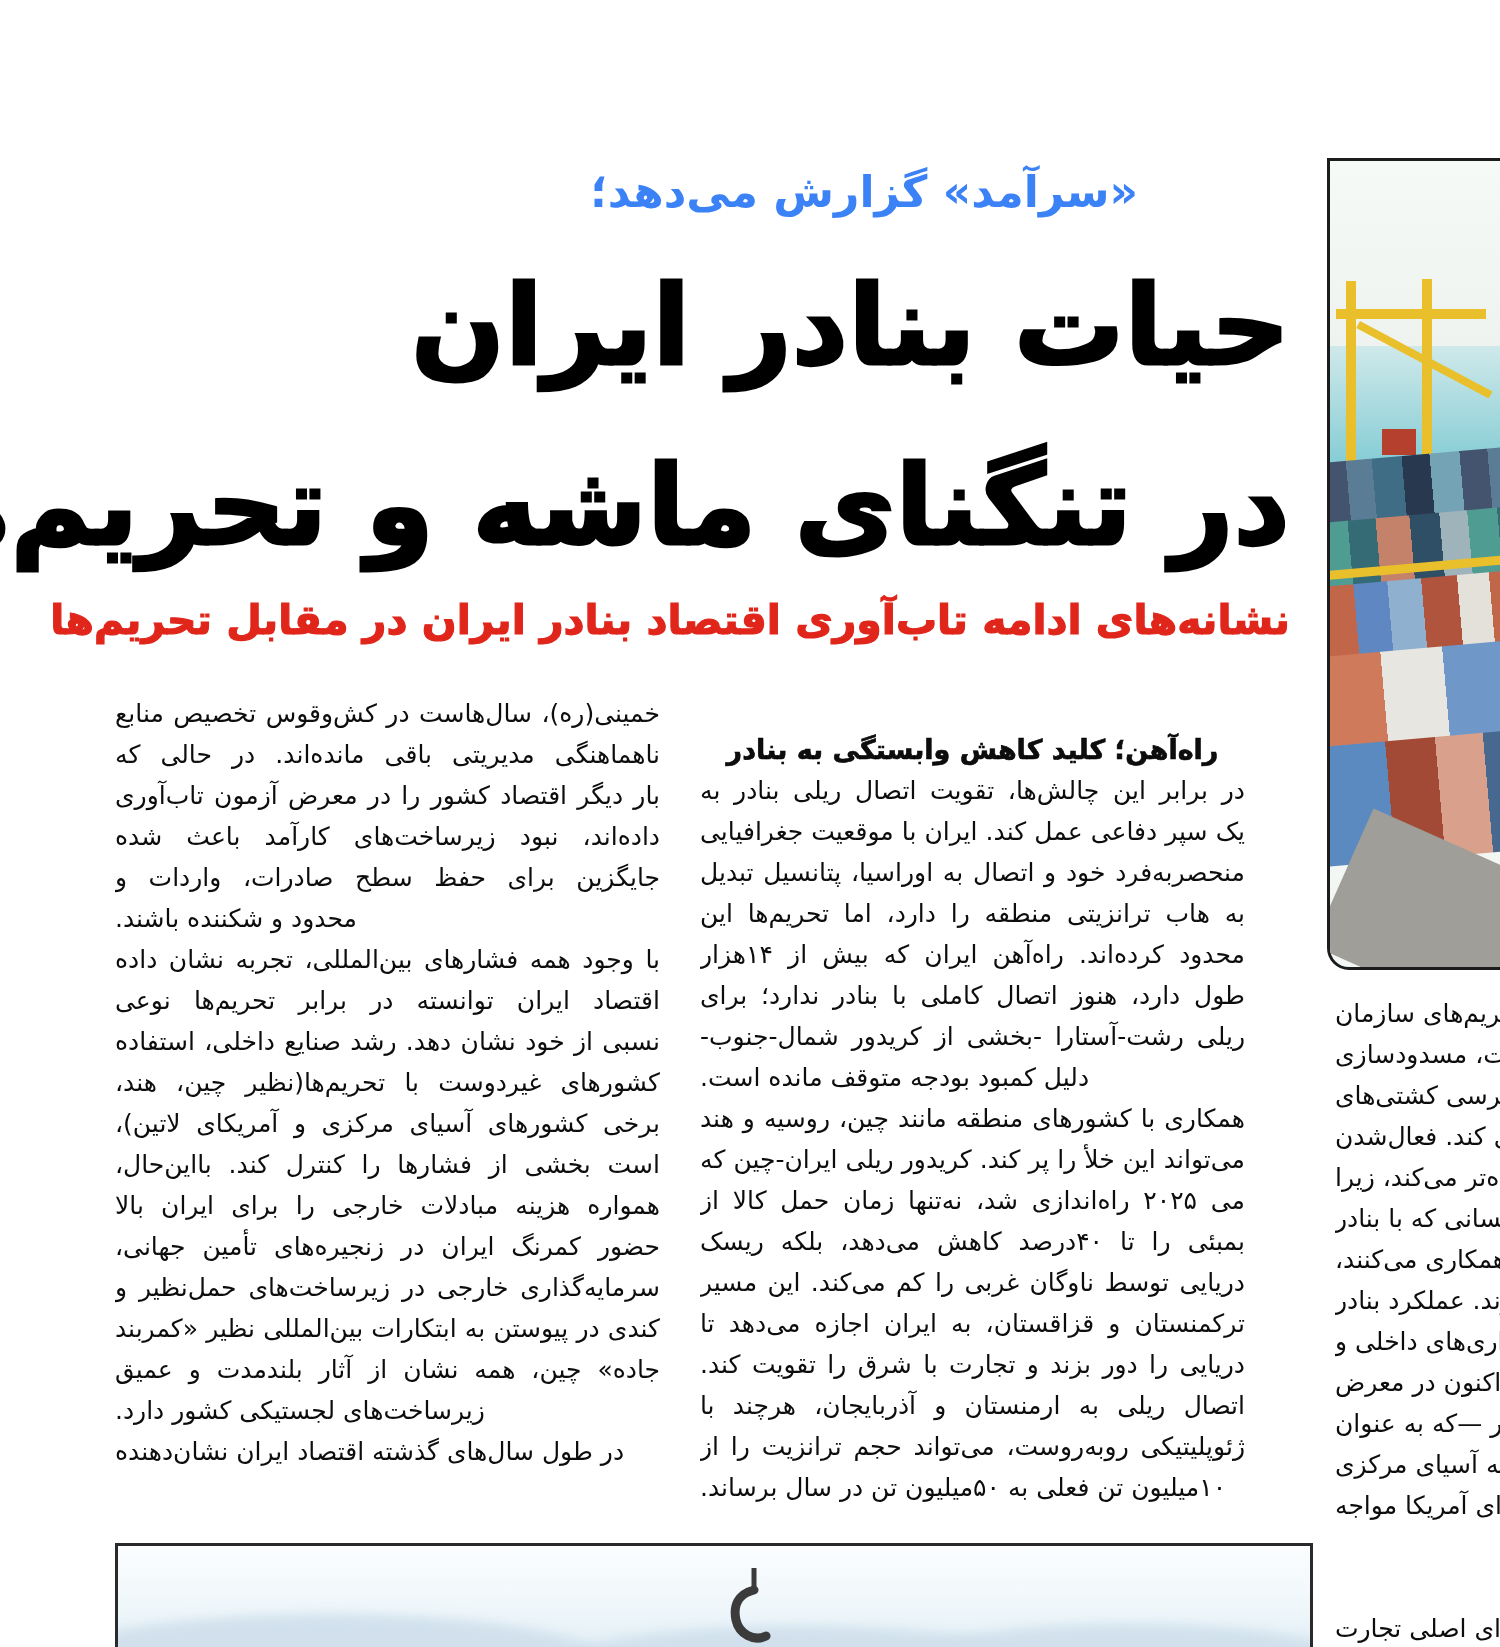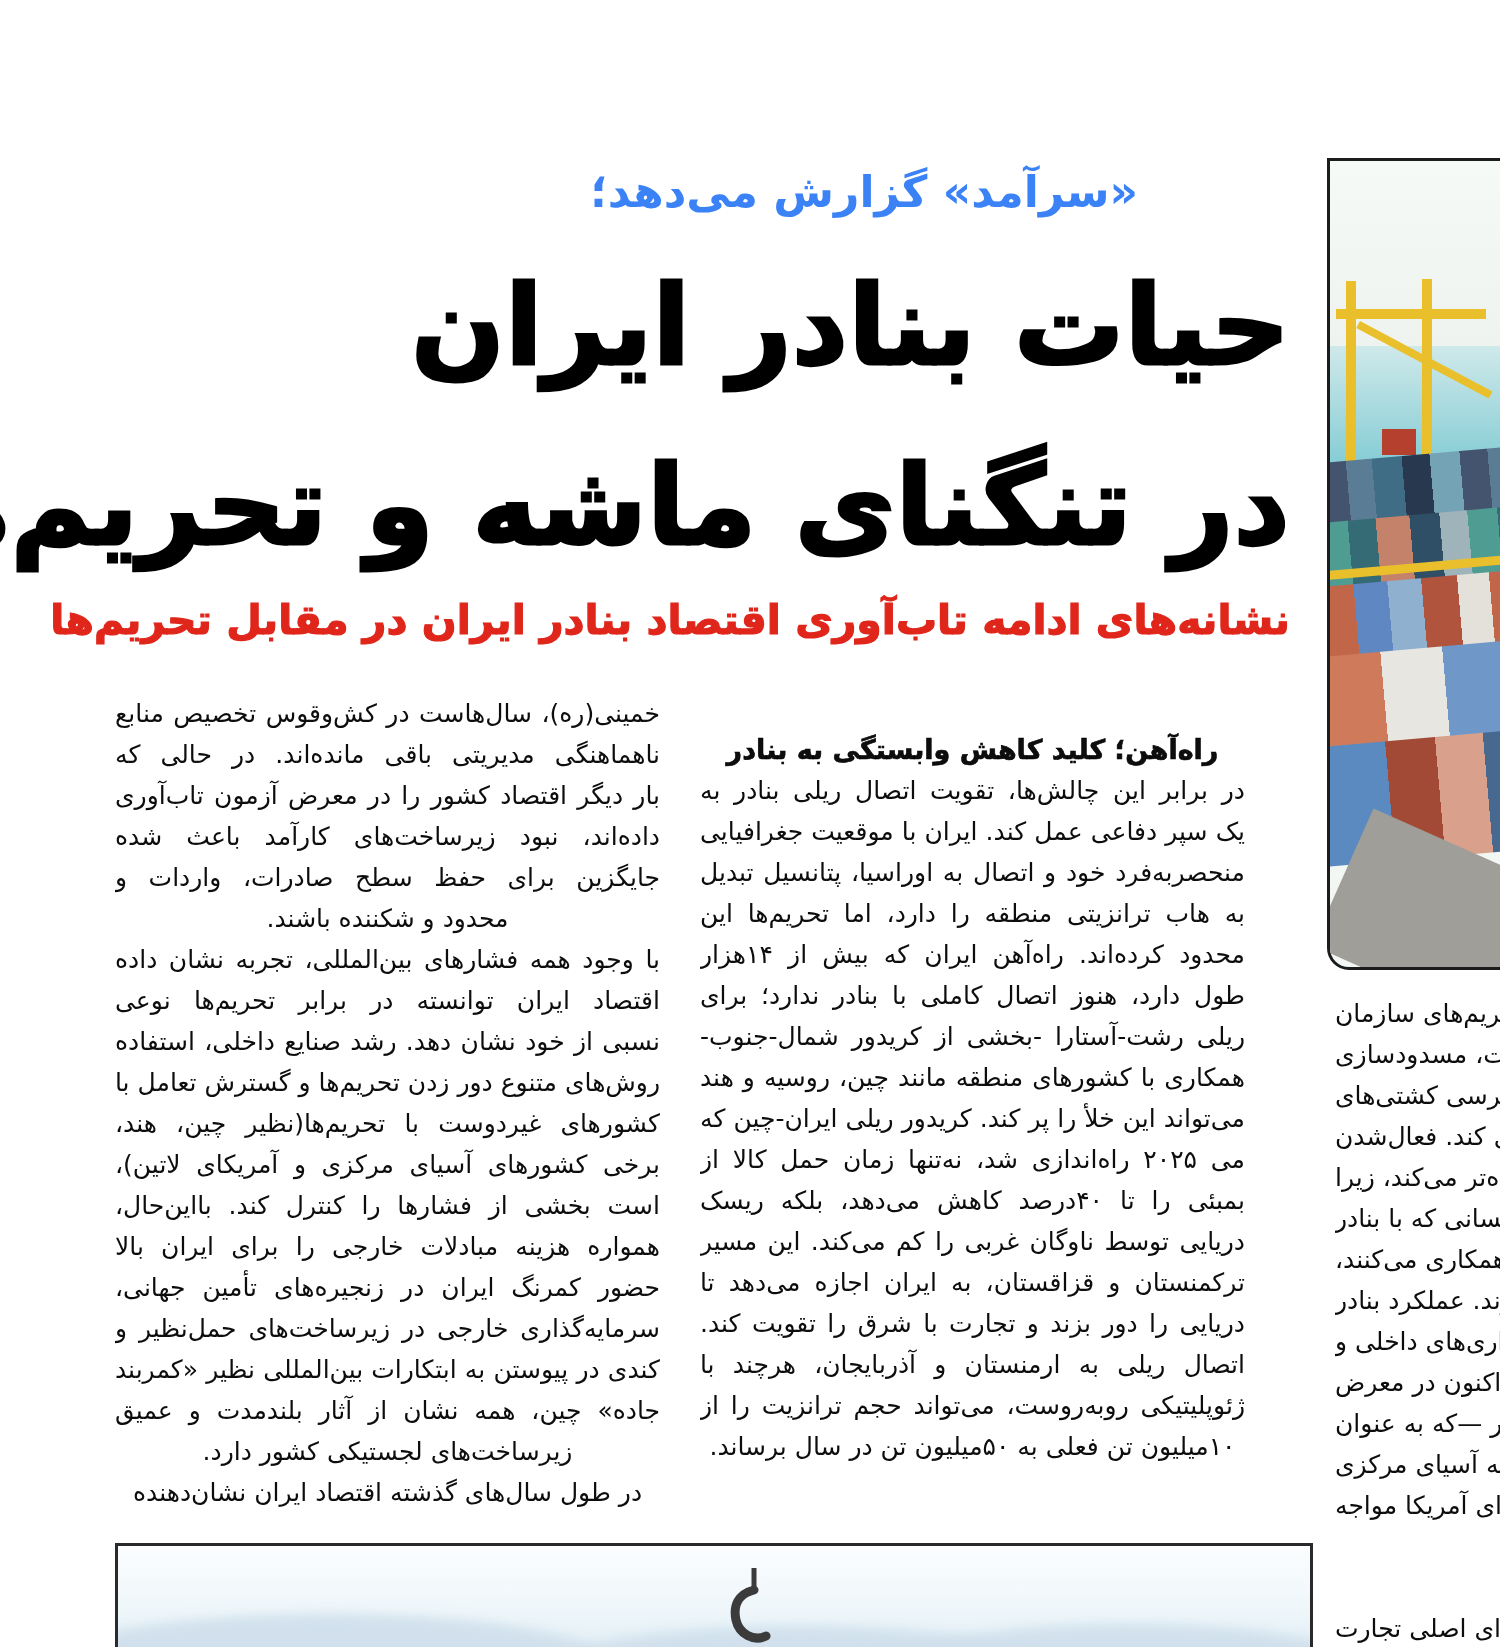--- a/index.html
+++ b/index.html
@@ -15,21 +15,21 @@
   .headline .hl{font-size:110px;line-height:180px;font-weight:bold;white-space:nowrap;
                 -webkit-text-stroke:3px #000;letter-spacing:-2px;}
 
   
   .deck{position:absolute;right:210px;top:596px;font-size:41px;font-weight:bold;color:#e0261b;
         -webkit-text-stroke:1.2px #e0261b;white-space:nowrap;letter-spacing:-1px;}
 
   
   .col{position:absolute;font-size:25px;line-height:41px;color:#0d0d0d;}
   .jline{text-align:justify;text-align-last:justify;height:41px;overflow:hidden;}
-  .lline{text-align:center;height:41px;overflow:hidden;}
+  .lline{text-align:left;height:41px;overflow:hidden;}
   .rline{text-align:left;height:41px;overflow:hidden;white-space:nowrap;}
   #col-left{left:115px;top:693px;width:545px;}
   #col-middle{left:700px;top:693px;width:545px;}
   #col-right{left:1335px;top:993px;width:420px;}
   .col-subhead{font-weight:bold;text-align:center;height:41px;font-size:27px;overflow:hidden;margin-top:36px;
                -webkit-text-stroke:0.6px #000;}
 
   
   #port-photo{position:absolute;left:1327px;top:158px;width:260px;height:806px;
               border:3px solid #1c1c1c;border-bottom-left-radius:22px;overflow:hidden;background:#f3f7f4;}
@@ -87,21 +87,20 @@
   <div id="col-left" class="col">
       <div class="jline">خمینی(ره)، سال‌هاست در کش‌وقوس تخصیص منابع و</div>
       <div class="jline">ناهماهنگی مدیریتی باقی مانده‌اند. در حالی که تحریم‌ها</div>
       <div class="jline">بار دیگر اقتصاد کشور را در معرض آزمون تاب‌آوری قرار</div>
       <div class="jline">داده‌اند، نبود زیرساخت‌های کارآمد باعث شده مسیرهای</div>
       <div class="jline">جایگزین برای حفظ سطح صادرات، واردات و ترانزیت،</div>
       <div class="lline">محدود و شکننده باشند.</div>
       <div class="jline">با وجود همه فشارهای بین‌المللی، تجربه نشان داده که</div>
       <div class="jline">اقتصاد ایران توانسته در برابر تحریم‌ها نوعی تاب‌آوری</div>
       <div class="jline">نسبی از خود نشان دهد. رشد صنایع داخلی، استفاده از</div>
-      <div class="jline">روش‌های متنوع دور زدن تحریم‌ها و گسترش تعامل با</div>
       <div class="jline">کشورهای غیردوست با تحریم‌ها(نظیر چین، هند، روسیه،</div>
       <div class="jline">برخی کشورهای آسیای مرکزی و آمریکای لاتین)، توانسته</div>
       <div class="jline">است بخشی از فشارها را کنترل کند. بااین‌حال، تحریم‌ها</div>
       <div class="jline">همواره هزینه مبادلات خارجی را برای ایران بالا برده‌اند.</div>
       <div class="jline">حضور کمرنگ ایران در زنجیره‌های تأمین جهانی، کاهش</div>
       <div class="jline">سرمایه‌گذاری خارجی در زیرساخت‌های حمل‌نظیر و</div>
       <div class="jline">کندی در پیوستن به ابتکارات بین‌المللی نظیر «کمربند و</div>
       <div class="jline">جاده» چین، همه نشان از آثار بلندمدت و عمیق تحریم‌ها بر</div>
       <div class="lline">زیرساخت‌های لجستیکی کشور دارد.</div>
       <div class="lline">در طول سال‌های گذشته اقتصاد ایران نشان‌دهنده تاب‌آوری</div>
@@ -110,20 +109,21 @@
   <div id="col-middle" class="col">
     <div class="col-subhead">راه‌آهن؛ کلید کاهش وابستگی به بنادر</div>
     <div>
         <div class="jline">در برابر این چالش‌ها، تقویت اتصال ریلی بنادر به شبکه</div>
         <div class="jline">یک سپر دفاعی عمل کند. ایران با موقعیت جغرافیایی</div>
         <div class="jline">منحصربه‌فرد خود و اتصال به اوراسیا، پتانسیل تبدیل شدن</div>
         <div class="jline">به هاب ترانزیتی منطقه را دارد، اما تحریم‌ها این پتانسیل را</div>
         <div class="jline">محدود کرده‌اند. راه‌آهن ایران که بیش از ۱۴هزار کیلومتر</div>
         <div class="jline">طول دارد، هنوز اتصال کاملی با بنادر ندارد؛ برای نمونه، خط</div>
         <div class="jline">ریلی رشت-آستارا -بخشی از کریدور شمال-جنوب- به</div>
+        <div class="lline">دلیل کمبود بودجه متوقف مانده است.</div>
         <div class="jline">همکاری با کشورهای منطقه مانند چین، روسیه و هند</div>
         <div class="jline">می‌تواند این خلأ را پر کند. کریدور ریلی ایران-چین که در</div>
         <div class="jline">می ۲۰۲۵ راه‌اندازی شد، نه‌تنها زمان حمل کالا از مسکو به</div>
         <div class="jline">بمبئی را تا ۴۰درصد کاهش می‌دهد، بلکه ریسک بلوکه‌شدن</div>
         <div class="jline">دریایی توسط ناوگان غربی را کم می‌کند. این مسیر با عبور از</div>
         <div class="jline">ترکمنستان و قزاقستان، به ایران اجازه می‌دهد تا تحریم‌های</div>
         <div class="jline">دریایی را دور بزند و تجارت با شرق را تقویت کند. همچنین</div>
         <div class="jline">اتصال ریلی به ارمنستان و آذربایجان، هرچند با چالش‌های</div>
         <div class="jline">ژئوپلیتیکی روبه‌روست، می‌تواند حجم ترانزیت را از</div>
         <div class="lline">۱۰میلیون تن فعلی به ۵۰میلیون تن در سال برساند. بدون</div>

